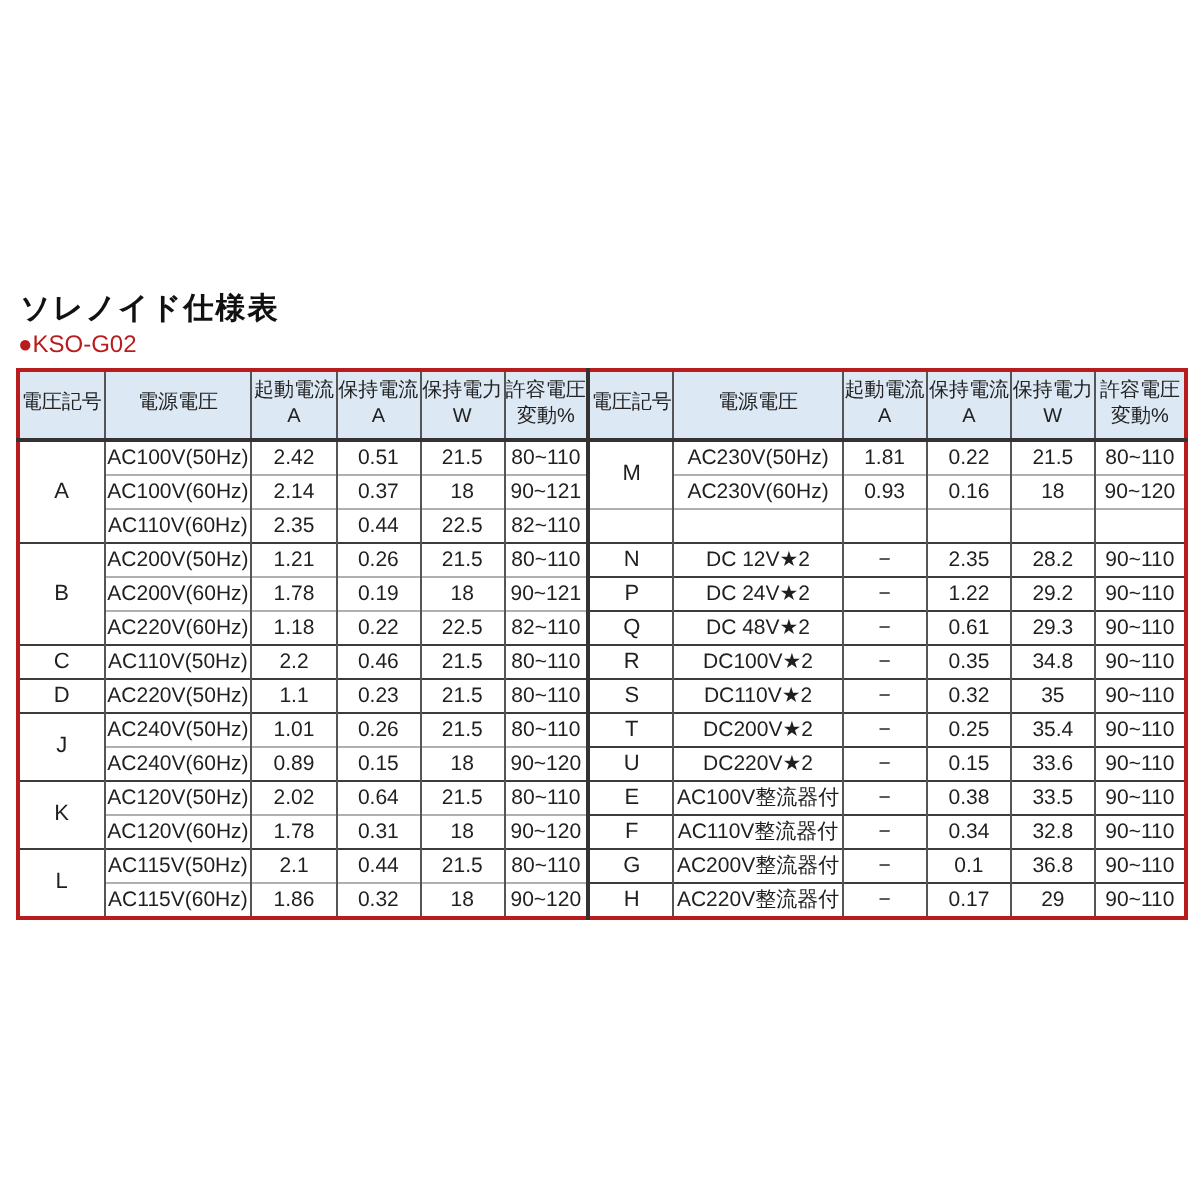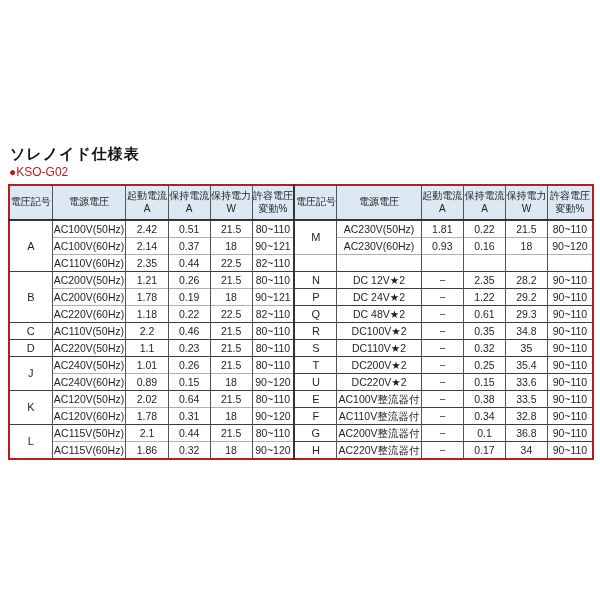--- a/index.html
+++ b/index.html
@@ -286,19 +286,19 @@
           <tr>
             <td class="lt">AC115V(60Hz)</td>
             <td class="lt">1.86</td>
             <td class="lt">0.32</td>
             <td class="lt">18</td>
             <td class="lt">90~120</td>
             <td rowspan="1" class="sym mid dk">H</td>
             <td class="dk">AC220V整流器付</td>
             <td class="dk">−</td>
             <td class="dk">0.17</td>
-            <td class="dk">34</td>
+            <td class="dk">29</td>
             <td class="dk">90~110</td>
           </tr>
         </tbody>
     </table>
   </div>
 </div>
 
 </body></html>

